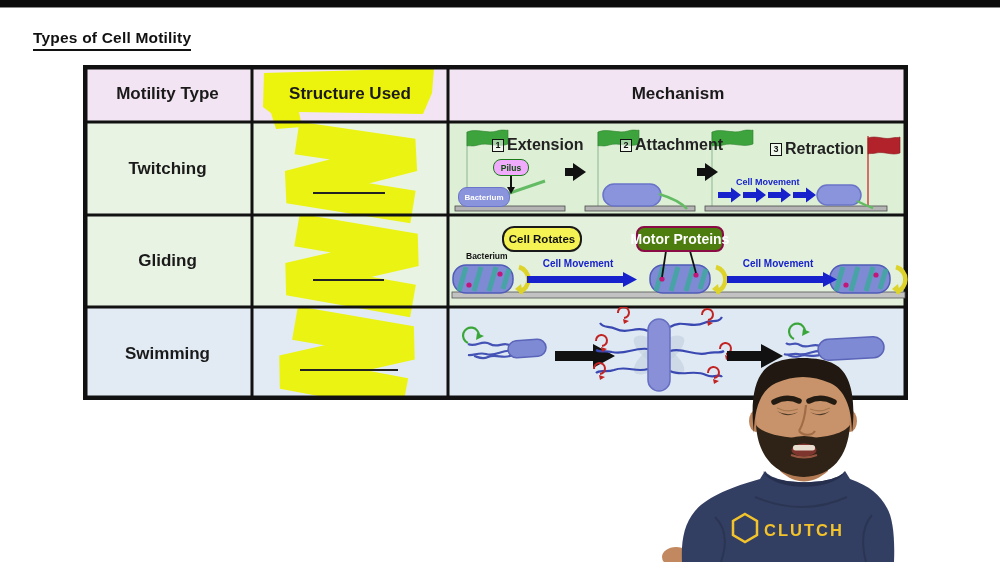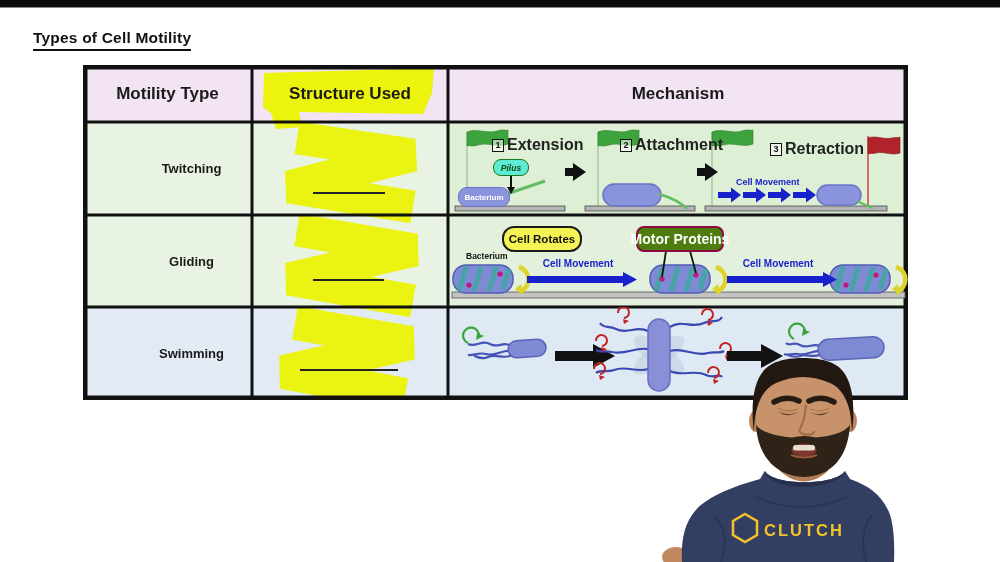--- a/index.html
+++ b/index.html
@@ -15,32 +15,32 @@
     border-bottom:2px solid #111;padding-bottom:2px;letter-spacing:.2px;
   }
   .table-wrap{position:absolute;left:83px;top:65px;width:825px;height:335px;}
   .cellbg{position:absolute;}
   .tbl-svg{position:absolute;left:0;top:0;z-index:1;}
   .cell-label{
     position:absolute;z-index:2;display:flex;align-items:center;justify-content:center;
     font-weight:bold;color:#1a1a1a;text-align:center;
   }
   .hdr{font-size:17px;}
-  .rowlbl{font-size:13px;margin-left:24px;}
+  .rowlbl{font-size:17px;}
   .diagram{position:absolute;z-index:2;}
   .diagram svg{position:absolute;left:0;top:0;}
   .dlab{position:absolute;white-space:nowrap;}
   .step{display:flex;align-items:center;gap:3px;}
   .numbox{
     display:inline-block;border:1.5px solid #111;padding:0 2.5px;font-size:9px;font-weight:bold;
     color:#111;line-height:11px;background:rgba(255,255,255,.55);
   }
   .steplbl{font-size:16px;font-weight:bold;color:#222;}
   .pill{display:flex;align-items:center;justify-content:center;font-weight:bold;white-space:nowrap;}
-  .pilus-pill{width:34px;height:15px;background:#5eead4;border:1.5px solid #1a7a1a;border-radius:8px;font-size:8.5px;color:#0d4d0d;font-style:italic;}
+  .pilus-pill{width:34px;height:15px;background:#f0abfc;border:1.5px solid #1a7a1a;border-radius:8px;font-size:8.5px;color:#0d4d0d;}
   .bact-pill{width:50px;height:18px;background:#8a94dd;border:1px solid #6a74c8;border-radius:9px;font-size:8px;color:#ffffff;}
   .cm-blue{font-size:9px;font-weight:bold;color:#1722cc;}
   .cm-blue2{font-size:10px;font-weight:bold;color:#1722cc;width:96px;text-align:center;}
   .rotates-pill{width:76px;height:22px;background:#f5f353;border:2px solid #1a1a1a;border-radius:12px;font-size:11.5px;color:#111;}
   .motor-pill{width:84px;height:22px;background:#4d7c0f;border:2px solid #8a0b46;border-radius:8px;font-size:14px;color:#fff;}
   .tinylbl{font-size:8.5px;color:#111;font-weight:bold;}
   .person{position:absolute;left:650px;top:345px;width:350px;height:217px;z-index:5;}
 </style>
 </head>
 <body>

